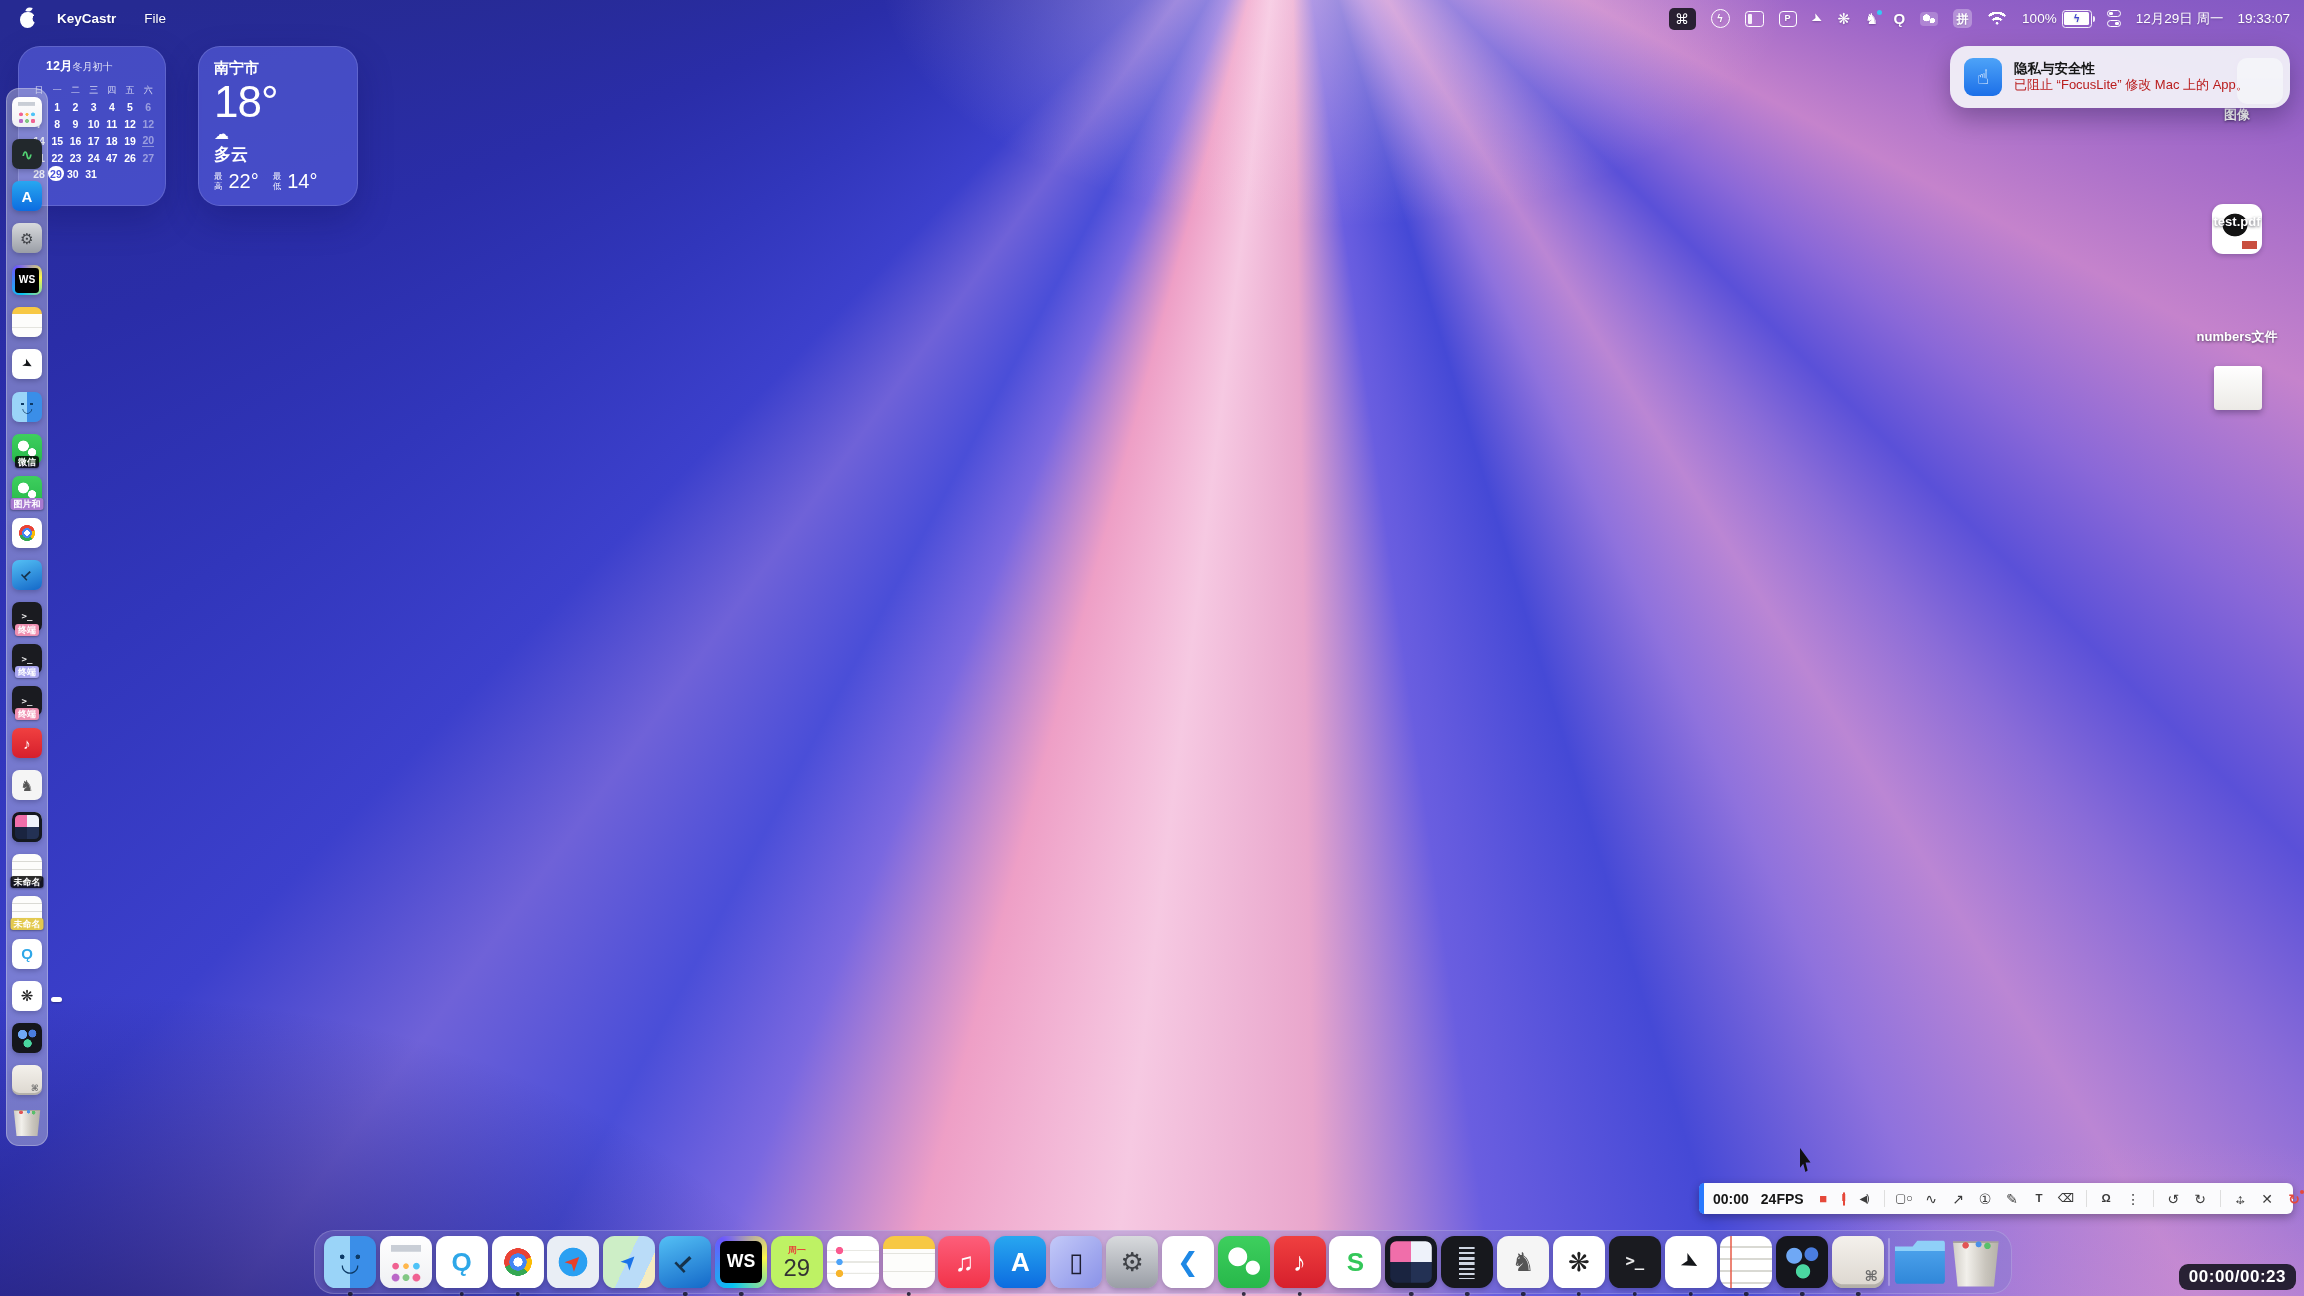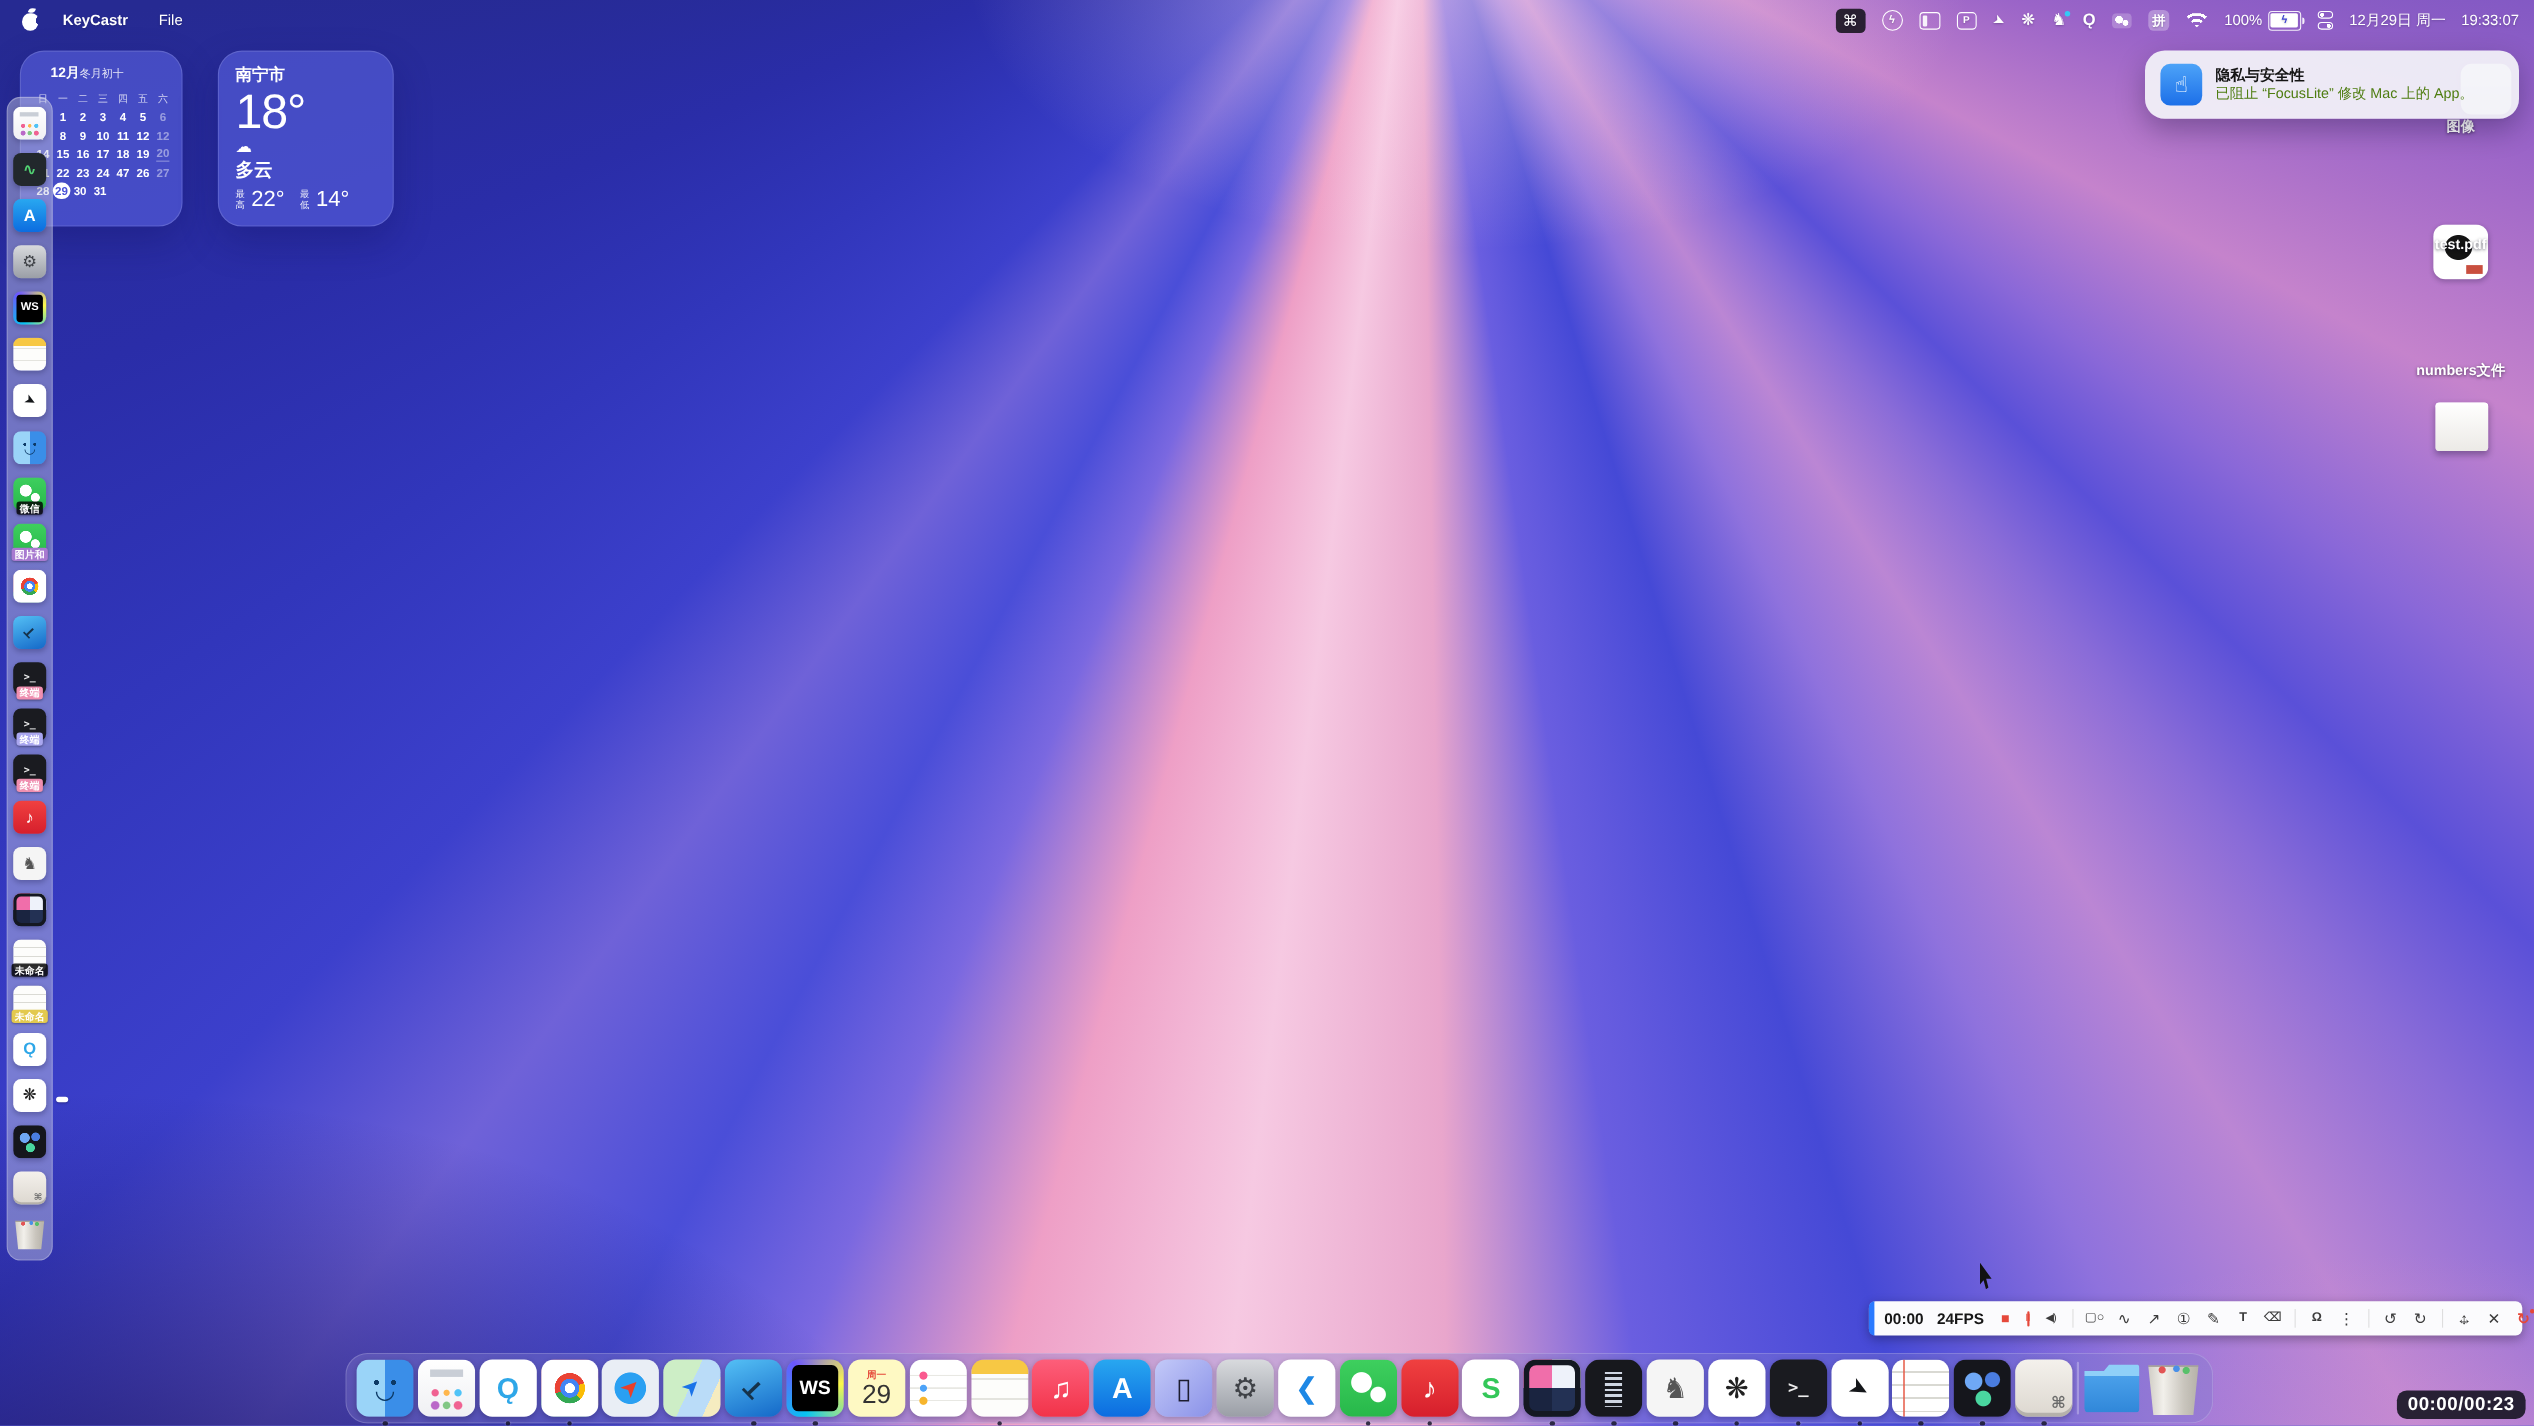--- a/index.html
+++ b/index.html
@@ -85,21 +85,21 @@
   .wx-row{display:flex;align-items:center;gap:4px;margin-top:auto;}
   .wx-lbl{display:flex;flex-direction:column;font-size:8.5px;line-height:1.15;opacity:.92;margin-right:2px;}
   .wx-val{font-size:20px;font-weight:400;margin-right:10px;}
   
   .notif{position:absolute;right:14px;top:46px;width:340px;height:62px;border-radius:18px;
     background:rgba(243,243,249,.93);box-shadow:0 10px 26px rgba(0,0,30,.28);display:flex;
     align-items:center;padding:0 14px;gap:12px;box-sizing:border-box;z-index:40;}
   .notif-ic{width:38px;height:38px;border-radius:9px;background:linear-gradient(#4da3f8,#1c6fe8);
     display:flex;align-items:center;justify-content:center;color:#fff;font-size:20px;flex:0 0 auto;}
   .notif-title{font-size:13.5px;font-weight:700;color:#151515;line-height:1.3;}
-  .notif-body{font-size:13px;color:#4d7c0f;line-height:1.3;}
+  .notif-body{font-size:13px;color:#b91c1c;line-height:1.3;}
   
   .desktop-label{position:absolute;width:130px;text-align:center;font-size:13px;font-weight:600;
     color:#fff;text-shadow:0 1px 3px rgba(0,0,20,.6);z-index:7;}
   .dfile{position:absolute;z-index:7;}
   
   .icon{position:relative;display:flex;align-items:center;justify-content:center;border-radius:22%;
     flex:0 0 auto;box-shadow:0 2px 5px rgba(0,0,30,.22);}
   .glyph{font-size:.5em;line-height:1;font-weight:600;}
   .ic-label{position:absolute;bottom:-4px;left:50%;transform:translateX(-50%);font-size:9px;
     line-height:12px;padding:0 3px;border-radius:3px;color:#fff;background:rgba(0,0,0,.8);
@@ -156,21 +156,21 @@
   .g-key .glyph{position:absolute;right:12%;bottom:9%;font-size:.28em;color:#6b6b6b;}
   .g-folder{background:linear-gradient(180deg,#8fd0f8 0 28%, #4aa0ea 28%, #2f86d8 95%);
     clip-path:polygon(2% 20%, 36% 20%, 45% 9%, 98% 9%, 98% 92%, 2% 92%);box-shadow:none;}
   .g-trash{background:
     radial-gradient(circle at 30% 18%, #e25555 0 5%, transparent 6.5%),
     radial-gradient(circle at 55% 16%, #4a90e8 0 5%, transparent 6.5%),
     radial-gradient(circle at 72% 19%, #58c06a 0 5%, transparent 6.5%),
     linear-gradient(180deg,#a8a49c 0 13%, transparent 13%),
     linear-gradient(90deg,#c9c5bd,#f2f0eb 32%,#c9c5bd 68%,#b0aca3);
     clip-path:polygon(6% 10%, 94% 10%, 85% 97%, 15% 97%);box-shadow:none;}
-  .g-cal-ic{background:#fef9c3;flex-direction:column;}
+  .g-cal-ic{background:#bef264;flex-direction:column;}
   .cal-top{font-size:.17em;font-weight:700;color:#e5493a;line-height:1.25;}
   .cal-big{font-size:.46em;font-weight:500;color:#333;line-height:1;}
   .g-iphone{background:linear-gradient(135deg,#c3c9f8,#8a92e8);}
   .g-iphone .glyph{color:#1d1d30;font-size:.5em;font-weight:400;}
   .g-hammer{background:linear-gradient(160deg,#54c0f5,#1468c8);}
   .g-hammer .glyph{transform:rotate(-134deg);font-weight:800;color:#16324a;font-size:.44em;}
   .g-bird{background:#fff;}
   .g-bird .glyph{transform:rotate(28deg);color:#15171a;font-size:.42em;}
   .g-wechat{background:
     radial-gradient(circle at 38% 40%, #fff 0 20%, transparent 22%),

